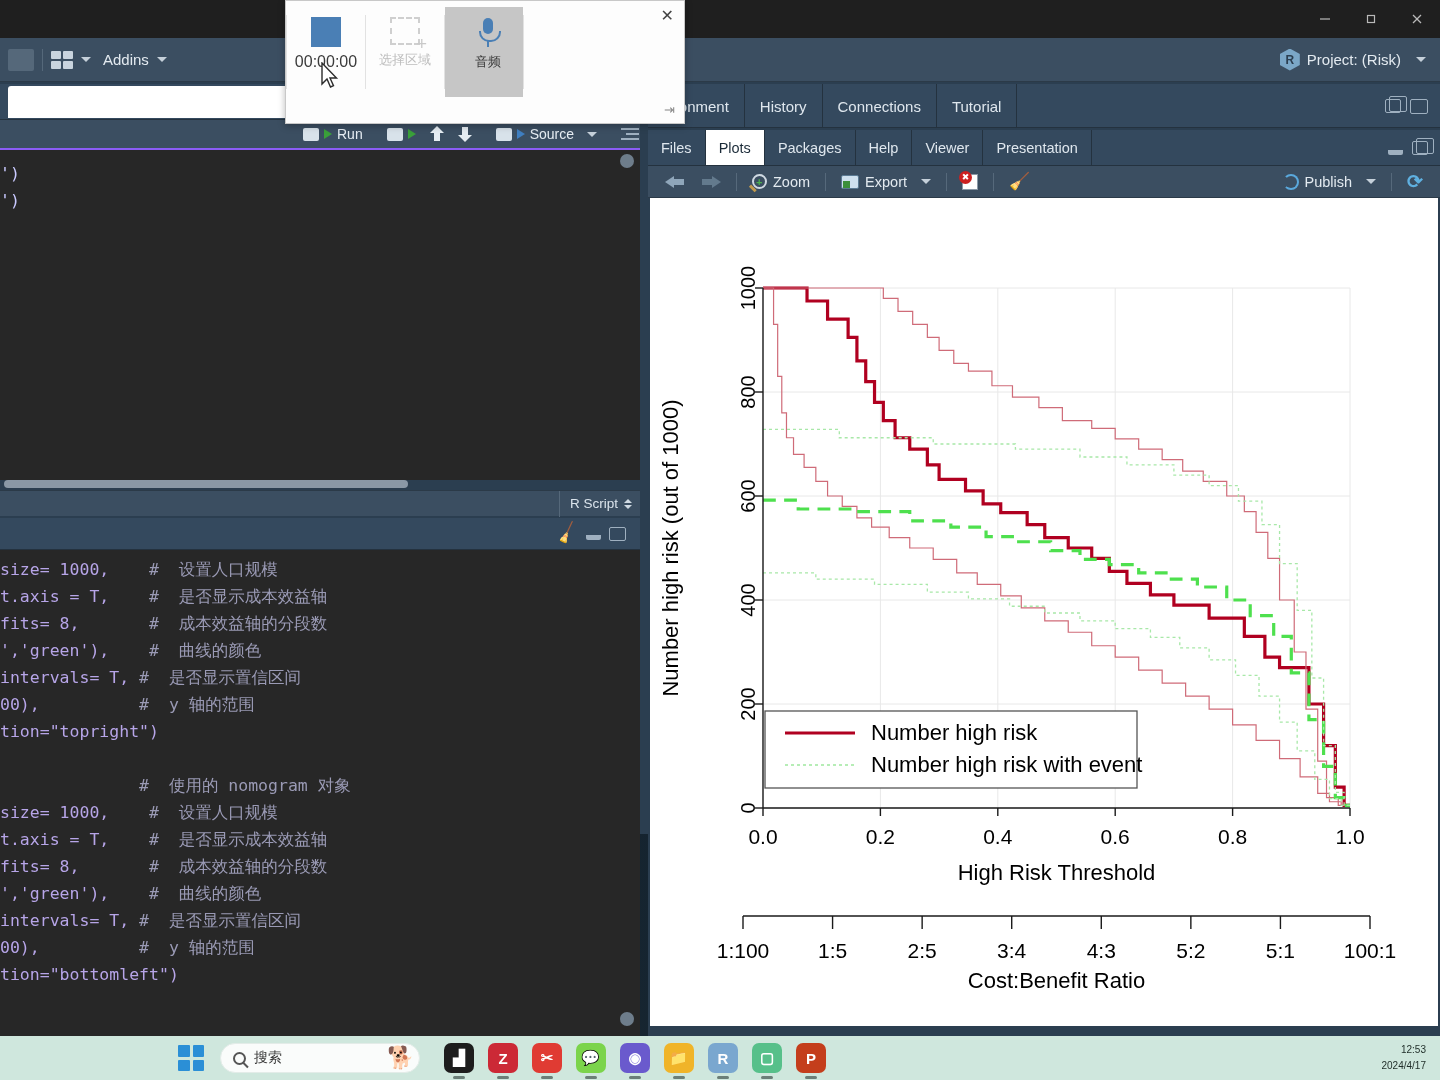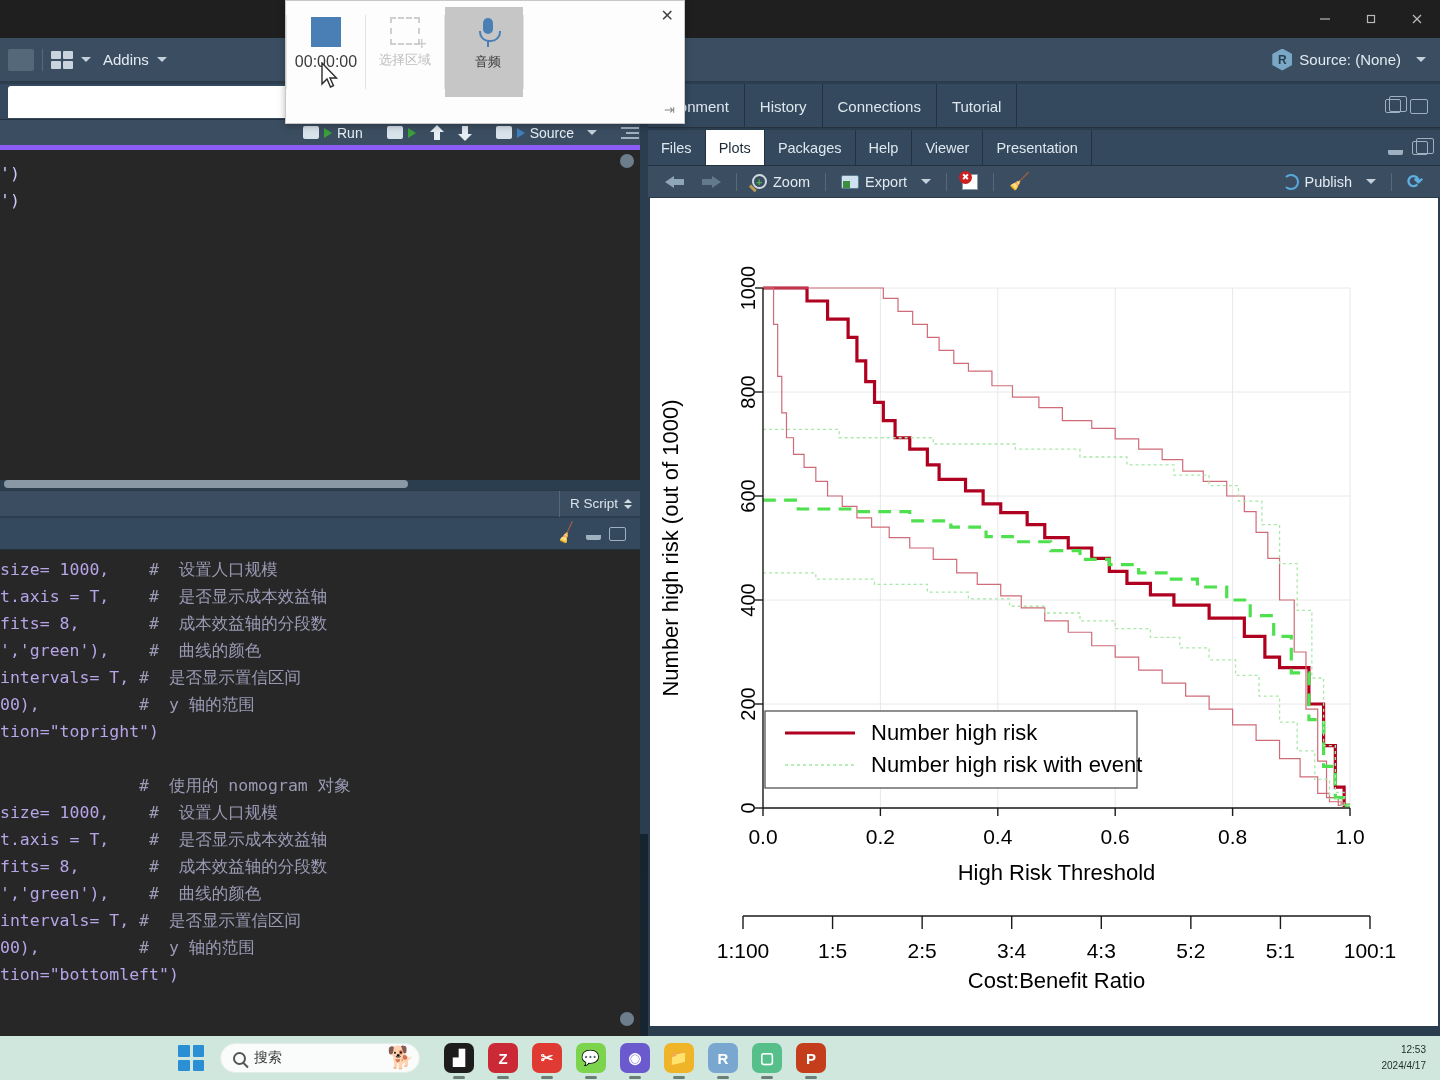--- a/index.html
+++ b/index.html
@@ -63,21 +63,21 @@
   .src-tabbar {
     position:absolute; left:0; top:0; width:640px; height:36px; background:#34495e;
     border-bottom:1px solid #24323f;
   }
   .src-tab {
     position:absolute; left:8px; top:2px; width:280px; height:32px; background:#ffffff;
     border-radius:3px 3px 0 0;
   }
   .src-actionbar {
     position:absolute; left:0; top:36px; width:640px; height:30px; background:#3b4e61;
-    display:flex; align-items:center; border-bottom:5px solid #8b5cf6; padding-left: 296px;
+    display:flex; align-items:center; border-bottom:2px solid #8b5cf6; padding-left: 296px;
   }
   .act { display:flex; align-items:center; gap:5px; color:#e6edf3; font-size:14px; padding:0 7px; height:26px; }
   .act-sep { width:1px;height:18px;background:#56697b;margin:0 5px; }
   .mini-ico { width:16px;height:13px;background:#d8e2ea;border-radius:2px;position:relative;}
   .grn-arrow { width:0;height:0;border-top:5px solid transparent;border-bottom:5px solid transparent;border-left:8px solid #3aa03a;}
   .blu-arrow { width:0;height:0;border-top:5px solid transparent;border-bottom:5px solid transparent;border-left:8px solid #3f7fc1;}
   .up-arrow, .dn-arrow { width:14px; height:16px; position:relative; }
   .up-arrow::before{content:"";position:absolute;left:4px;top:6px;width:6px;height:9px;background:#e6edf3;}
   .up-arrow::after{content:"";position:absolute;left:0;top:0;width:0;height:0;border-left:7px solid transparent;border-right:7px solid transparent;border-bottom:7px solid #e6edf3;}
   .dn-arrow::before{content:"";position:absolute;left:4px;top:1px;width:6px;height:9px;background:#e6edf3;}
@@ -275,21 +275,21 @@
           <i></i>
           <i></i>
           <i></i>
         </div>
       <div class="caret"></div>
       <div class="tb-label">Addins</div>
       <div class="caret"></div>
       <div class="tb-spacer"></div>
       <div class="proj-chip">
         <div class="proj-hex">R</div>
-        <span>Source: (None)</span>
+        <span>Project: (Risk)</span>
         <div class="caret"></div>
       </div>
     </div>
 
     <div class="src-pane">
       <div class="src-tabbar">
         <div class="src-tab"></div>
       </div>
 
       <div class="src-actionbar">

